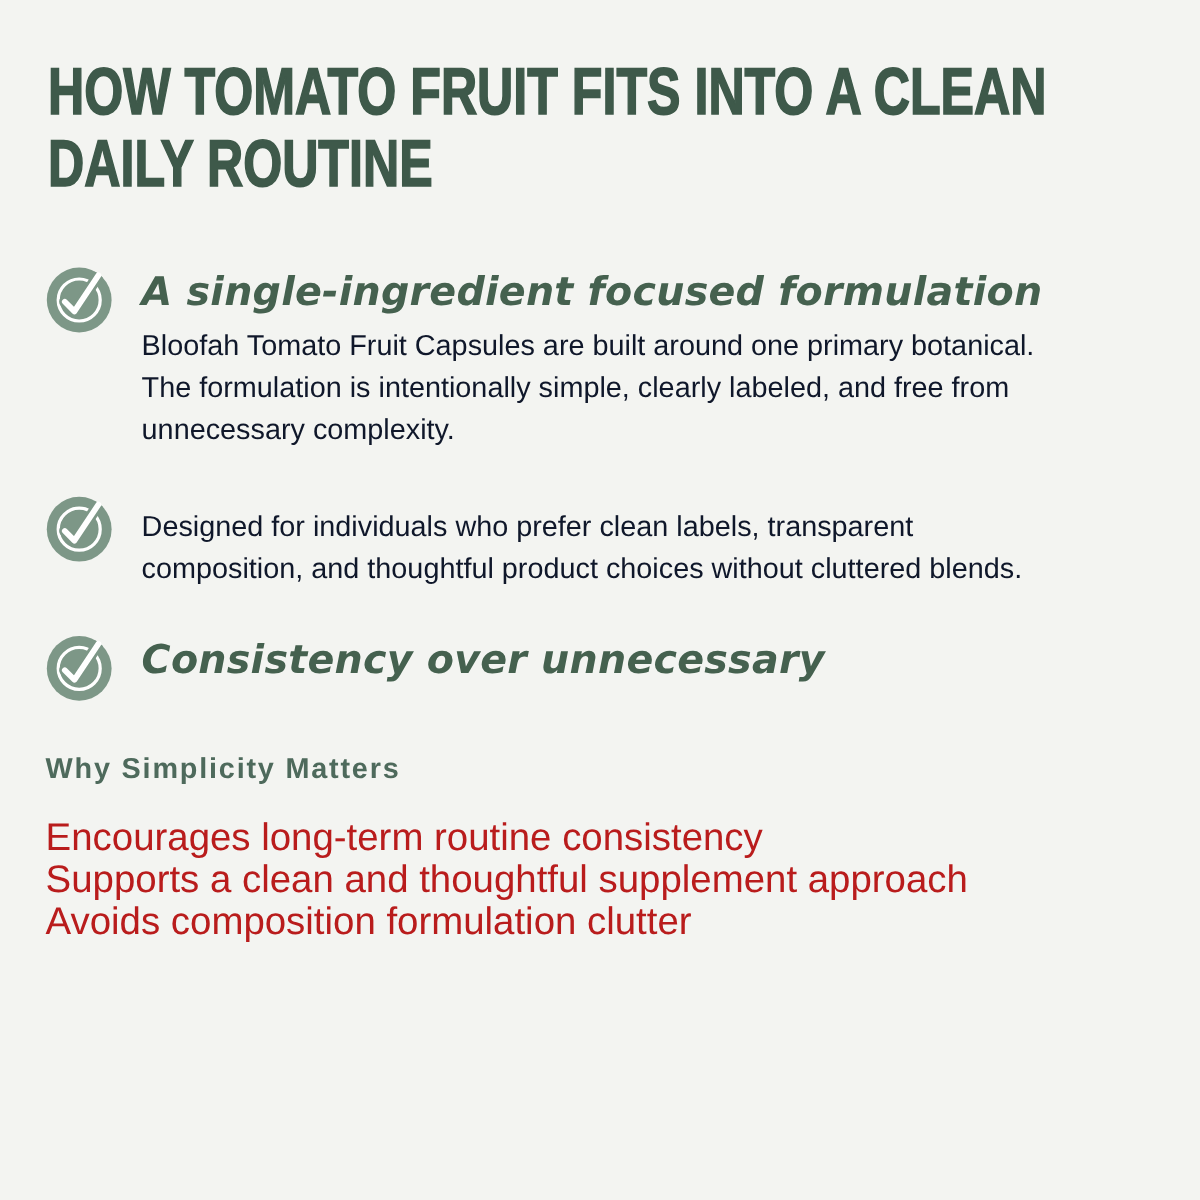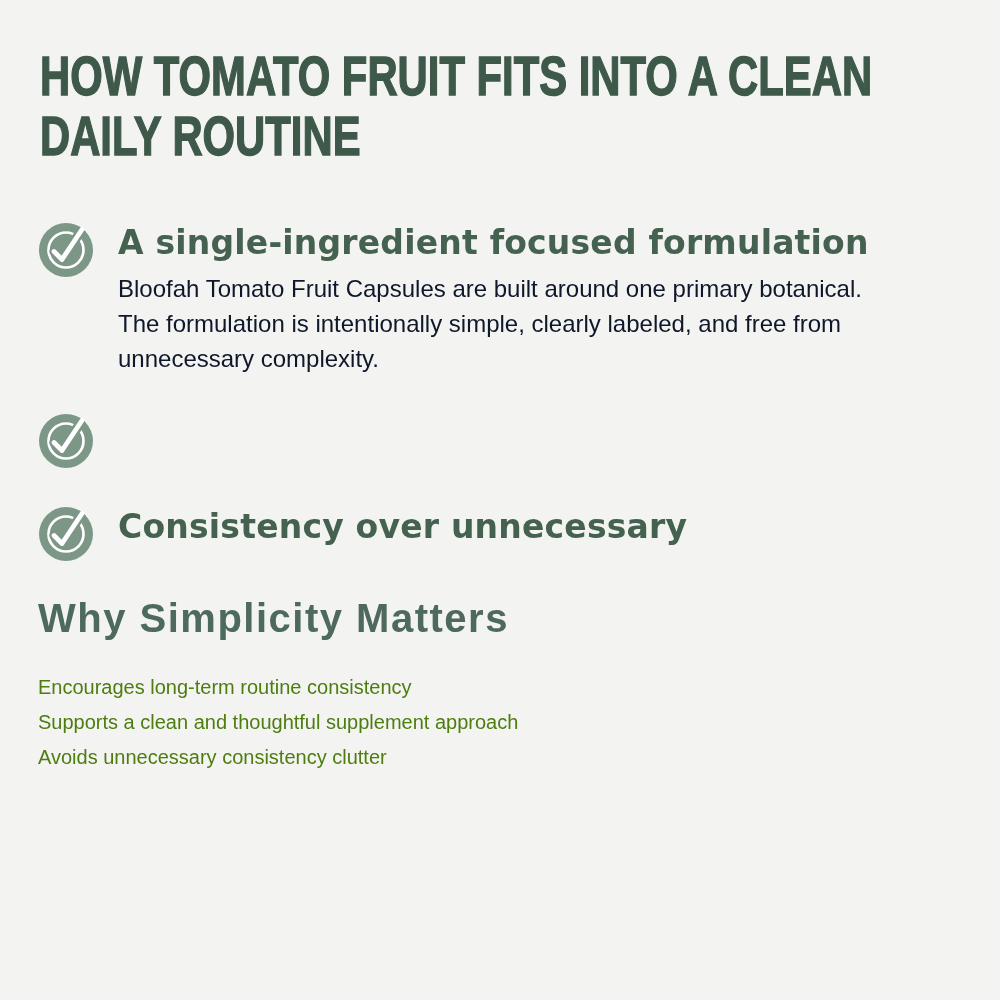--- a/index.html
+++ b/index.html
@@ -50,41 +50,42 @@
   }
   .section-text { min-width: 0; }
   .section-heading {
     margin: 2px 0 0 0;
     font-family: "DejaVu Sans", sans-serif;
     font-weight: 700;
     font-size: 33px;
     line-height: 38px;
     letter-spacing: 0.2px;
     color: #45614f;
+    font-style: italic;
   }
   .section-body {
     margin-top: 9px;
     font-size: 24px;
     line-height: 35px;
     color: #0f172a;
     white-space: pre;
   }
   .why-heading {
     margin-top: 30px;
     font-weight: 700;
-    font-size: 40px;
+    font-size: 24px;
     line-height: 38px;
     letter-spacing: 1.5px;
     color: #4e6a5c;
   }
   .why-list {
     margin-top: 19px;
-    font-size: 20px;
+    font-size: 32px;
     line-height: 35px;
-    color: #4d7c0f;
+    color: #b91c1c;
   }
   .why-list div { white-space: pre; }
 </style>
 </head>
 <body>
 
 <div class="page">
 
   <h1 class="title">HOW TOMATO FRUIT FITS INTO A CLEAN
 DAILY ROUTINE</h1>
@@ -125,20 +126,22 @@
             </defs>
           <circle cx="28" cy="28" r="27" fill="#7d9787"></circle>
           <circle cx="28" cy="28" r="17.5" fill="none" stroke="#ffffff" stroke-width="2.7"></circle>
           <g clip-path="url(#cc2)">
             <path d="M16 29.5 L24 37.5 L44 7.5" fill="none" stroke="#7d9787" stroke-width="9.5" stroke-linecap="round" stroke-linejoin="round"></path>
           </g>
           <path d="M16 29.5 L24 37.5 L44 7.5" fill="none" stroke="#ffffff" stroke-width="4.8" stroke-linecap="round" stroke-linejoin="round"></path>
         </svg>
       </span>
       <div class="section-text">
+        <div class="section-body">Designed for individuals who prefer clean labels, transparent
+composition, and thoughtful product choices without cluttered blends.</div>
       </div>
     </div>
 
     <div class="section">
       <span class="check-badge">
         <svg viewBox="0 0 56 56" width="56" height="56" aria-hidden="true">
           <defs>
               <clipPath id="cc3">
                 <circle cx="28" cy="28" r="27"></circle>
               </clipPath>
@@ -156,16 +159,16 @@
       </div>
     </div>
 
   </div>
 
   <h2 class="why-heading">Why Simplicity Matters</h2>
 
   <div class="why-list">
     <div>Encourages long-term routine consistency</div>
     <div>Supports a clean and thoughtful supplement approach</div>
-    <div>Avoids unnecessary consistency clutter</div>
+    <div>Avoids composition formulation clutter</div>
   </div>
 
 </div>
 
 </body></html>

